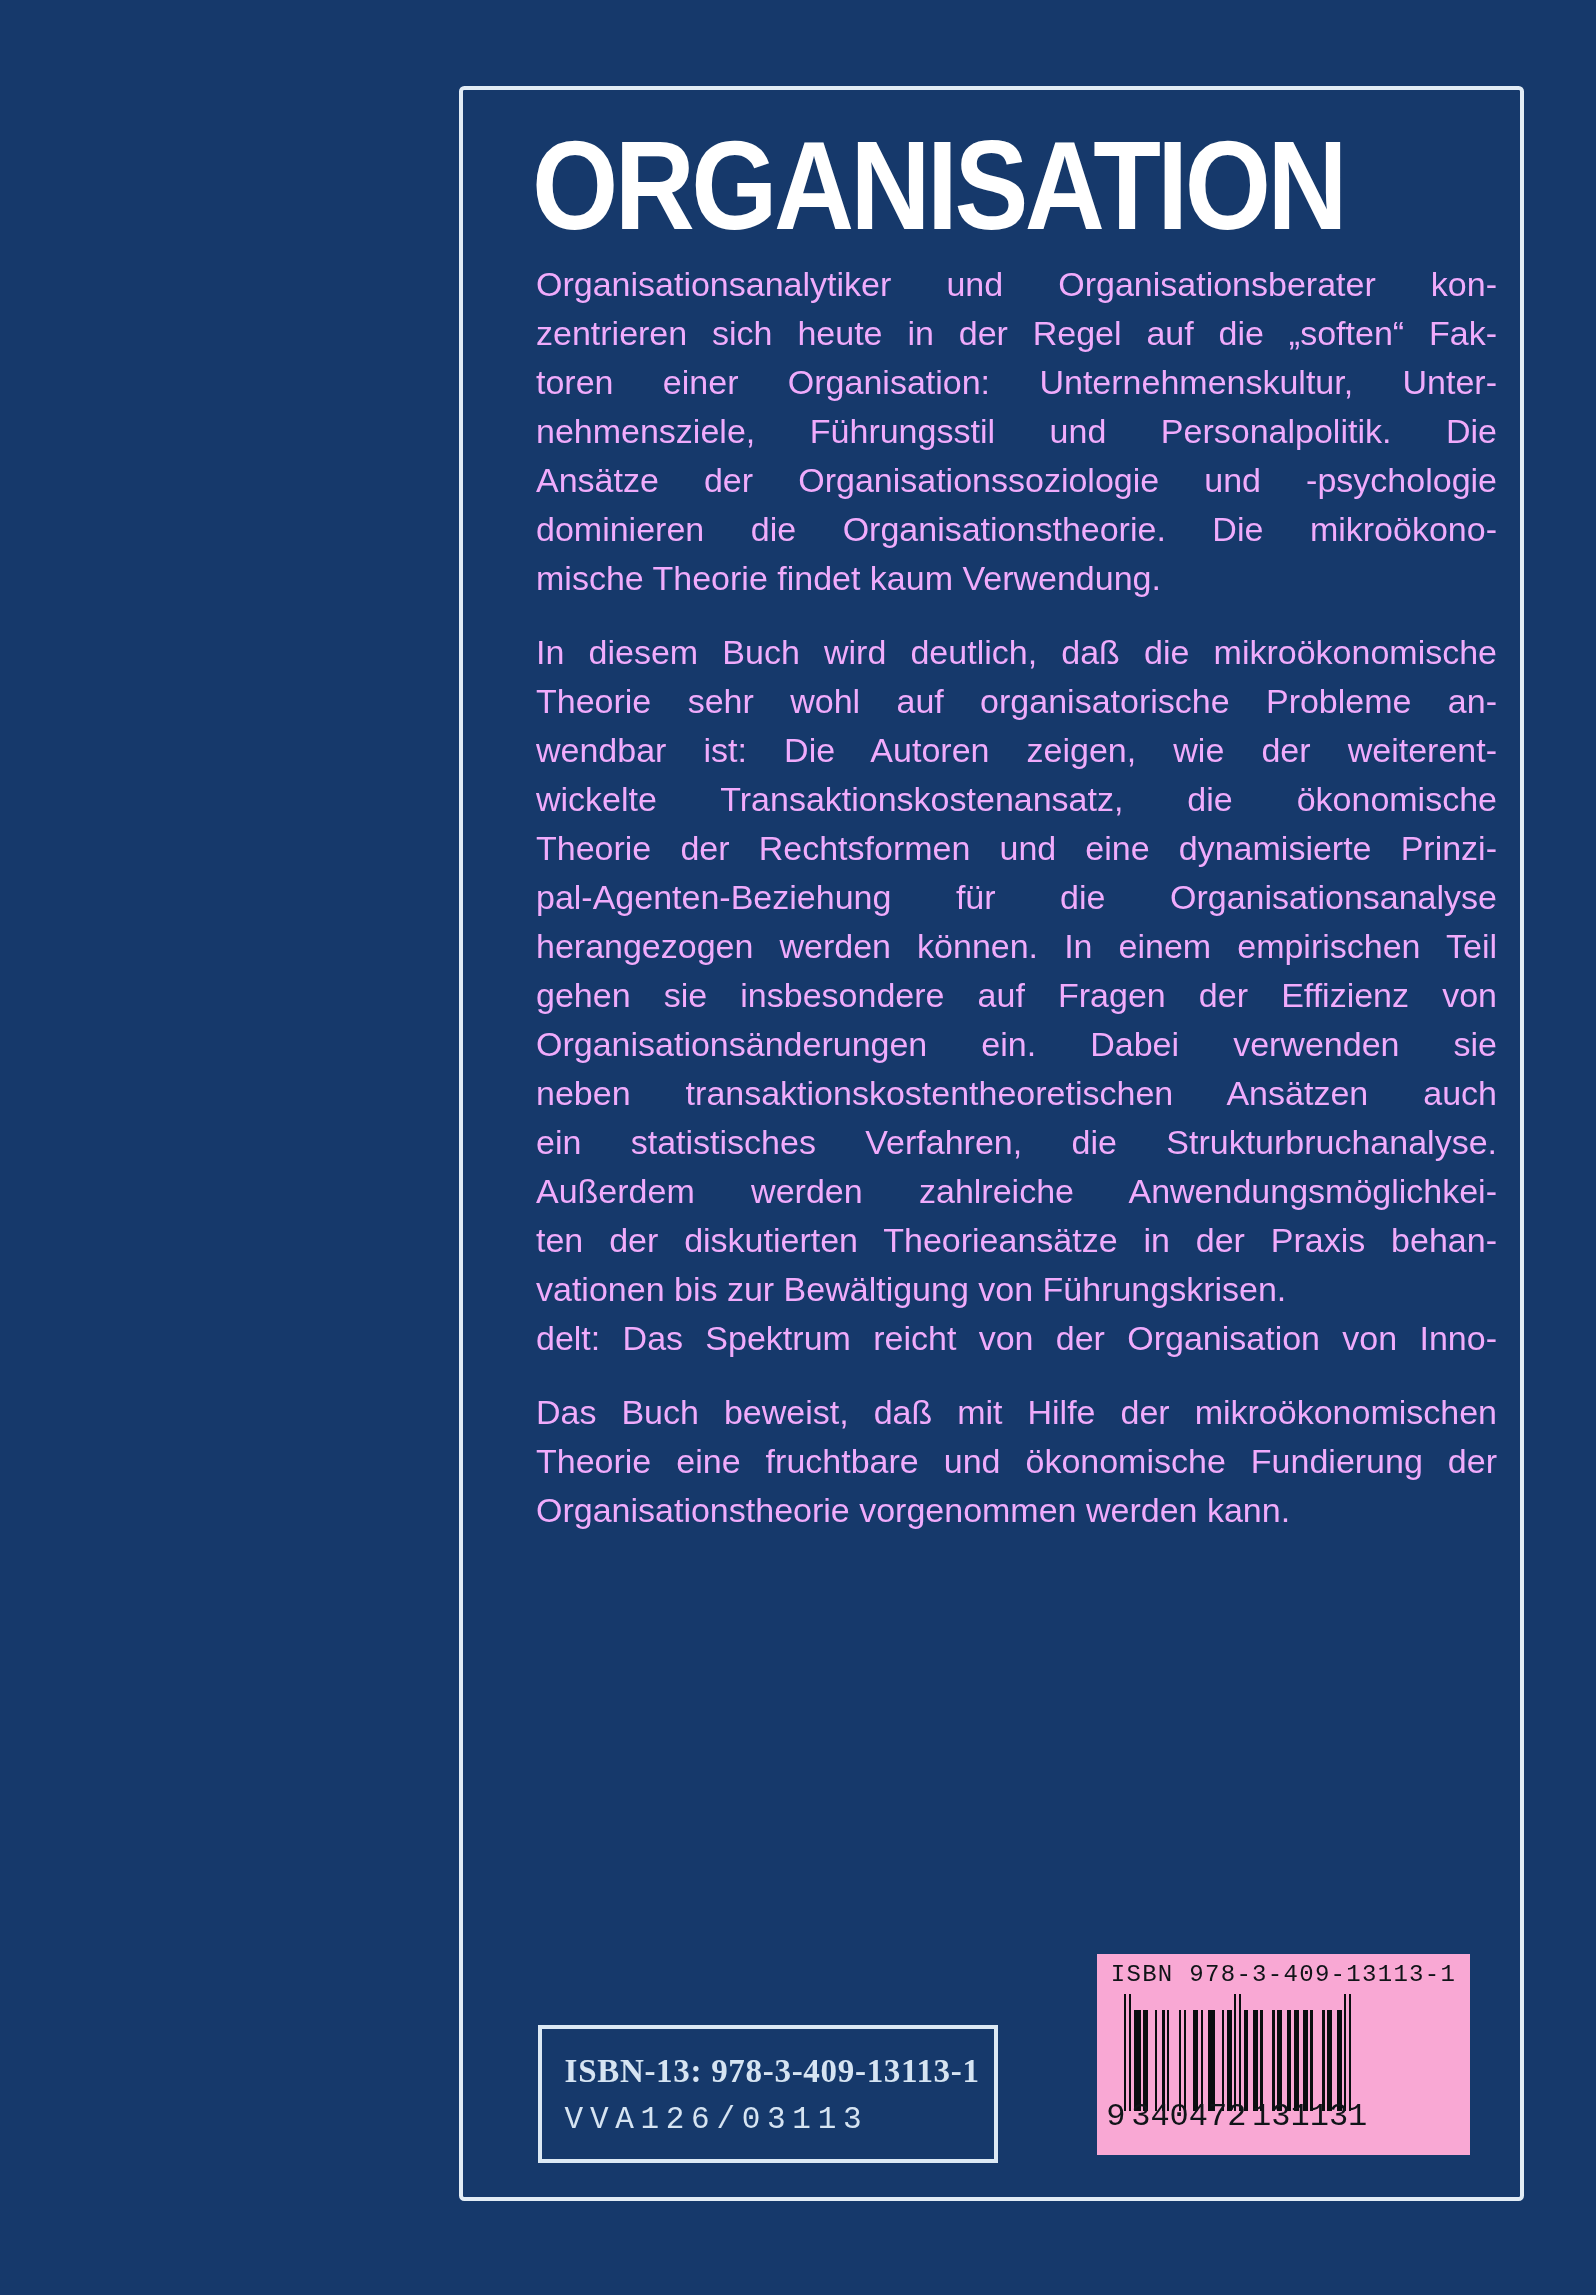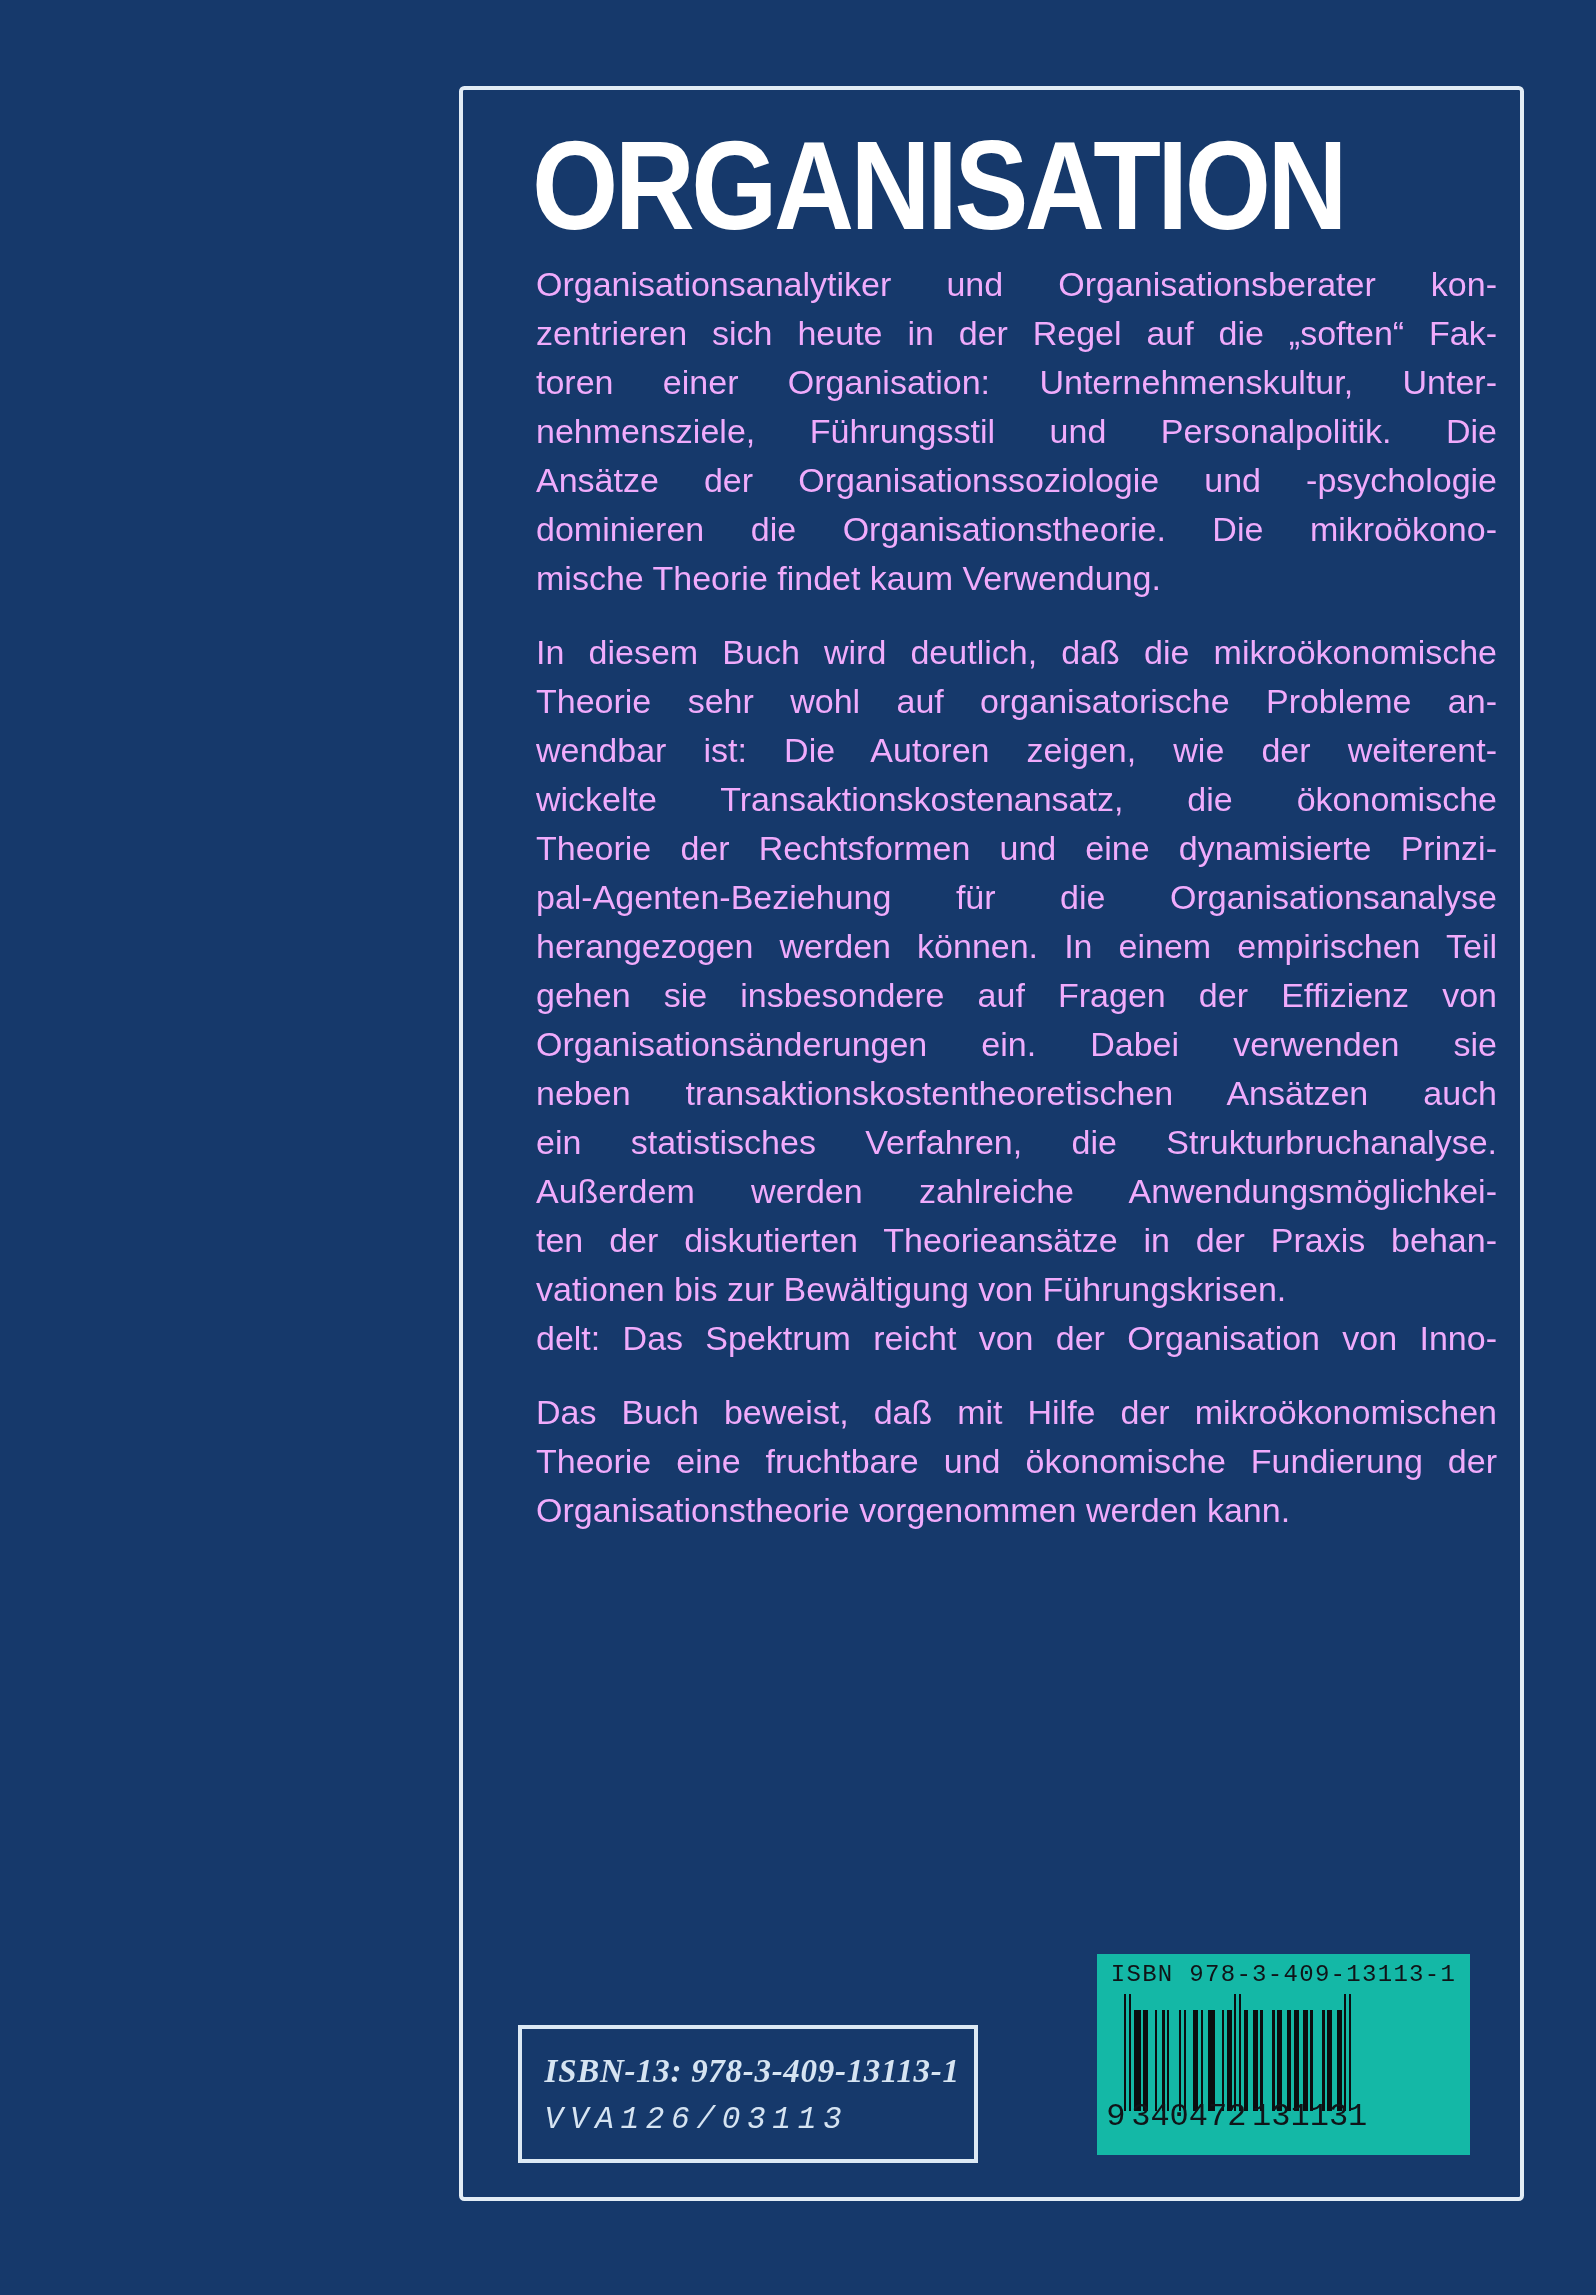--- a/index.html
+++ b/index.html
@@ -23,40 +23,39 @@
   }
   .body-text{
     position:absolute;left:536px;top:260px;
     width:961px;color:#f0abfc;
     font-size:34px;line-height:49px;
   }
   .para{margin:0 0 25px 0;}
   .line{text-align:justify;}
   .line.just{text-align-last:justify;}
   .isbn-box{
-    position:absolute;left:518px;top:2025px;
+    position:absolute;left:538px;top:2025px;
     width:452px;height:130px;
     border:4px solid #DCE9F4;
     color:#D6E4F2;
-    font-style:italic;
   }
   .isbn-line1{
     position:absolute;left:22.6px;top:24px;
     font-family:"Liberation Serif",serif;font-weight:700;
     font-size:33px;letter-spacing:0.7px;white-space:nowrap;
   }
   .isbn-line2{
     position:absolute;left:22.6px;top:73px;
     font-family:"Liberation Mono",monospace;
     font-size:31px;letter-spacing:6.7px;white-space:nowrap;
   }
   .isbn-line2 .vva{}
   .barcode-panel{
     position:absolute;left:1097px;top:1954px;
-    width:373px;height:201px;background:#14b8a6;
+    width:373px;height:201px;background:#f9a8d4;
   }
   .barcode-header{
     position:absolute;left:0;top:6.7px;width:100%;
     text-align:center;color:#101418;
     font-family:"Liberation Mono",monospace;
     font-size:24px;letter-spacing:1.3px;white-space:nowrap;
   }
   .bars{
     position:absolute;left:27px;top:40px;height:101px;
     font-size:0;white-space:nowrap;

